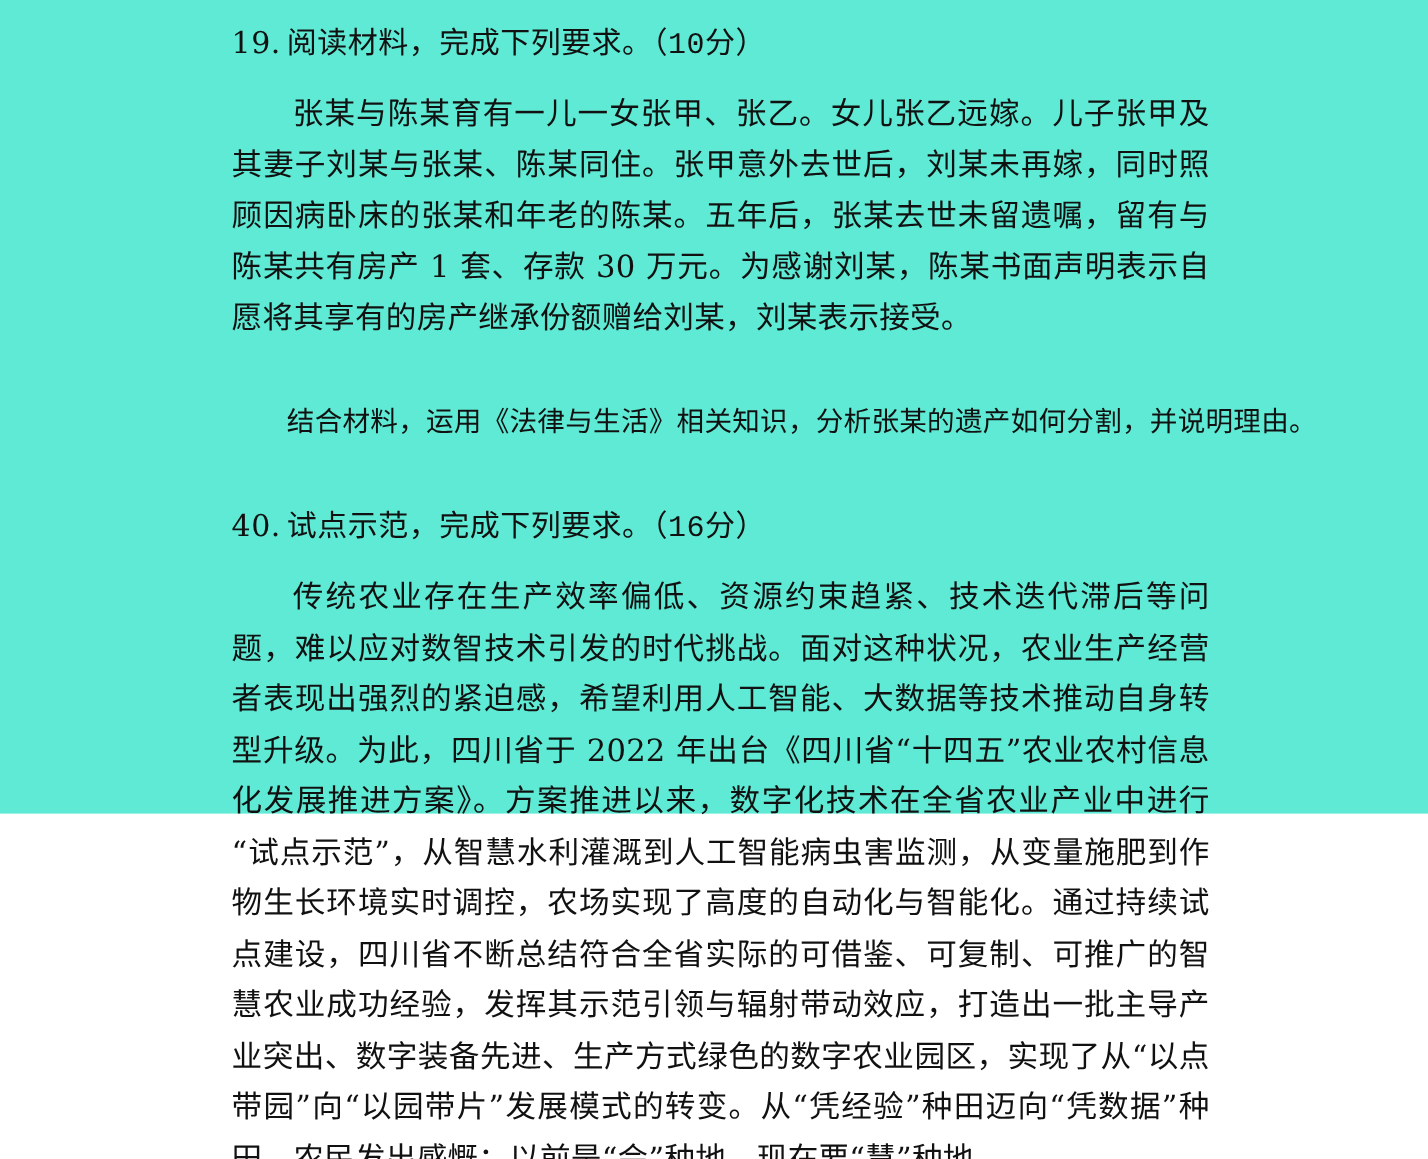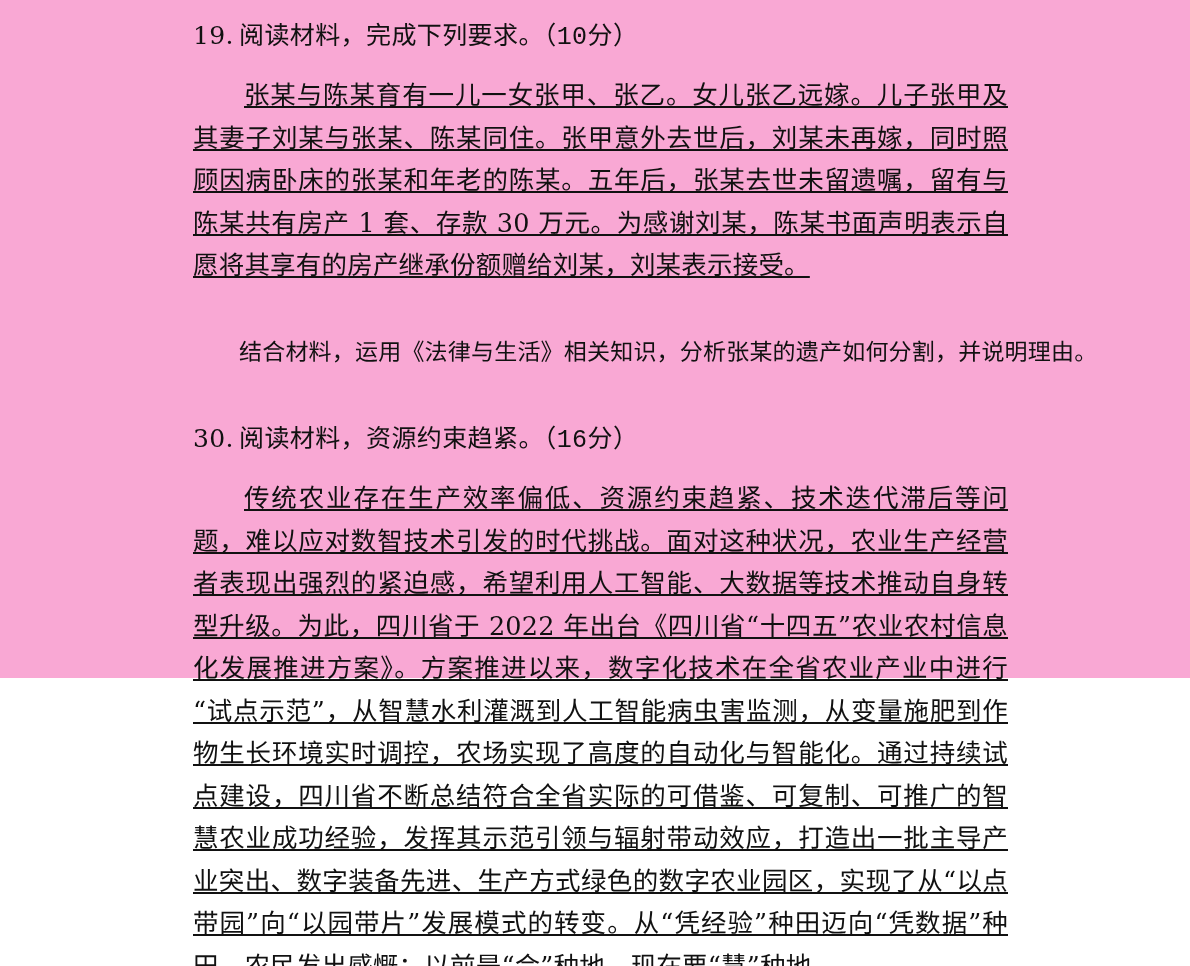--- a/index.html
+++ b/index.html
@@ -14,21 +14,21 @@
     overflow: hidden;
     font-family: "DejaVu Serif", "Liberation Serif", serif;
     color: #111111;
     -webkit-font-smoothing: antialiased;
   }
 
   .page {
     position: relative;
     width: 1190px;
     height: 678px;
-    background: #f9a8d4;
+    background: #5eead4;
   }
 
   
   .col {
     position: absolute;
     left: 193px;
     top: 0;
     width: 815px;
   }
 
@@ -59,21 +59,20 @@
   
   .material {
     font-size: 25.5px;
     line-height: 42.5px;
     text-align: justify;
     text-justify: inter-ideograph;
     text-indent: 2em;
     letter-spacing: 0.2px;
     margin: 0;
     word-break: break-all;
-    text-decoration: underline;
   }
 
   
   .prompt {
     font-size: 23px;
     line-height: 42.5px;
     text-indent: 2em;
     letter-spacing: 0.2px;
     margin: 0;
     white-space: nowrap;
@@ -98,22 +97,22 @@
       <div class="sp-14"></div>
       <p class="material">张某与陈某育有一儿一女张甲、张乙。女儿张乙远嫁。儿子张甲及其妻子刘某与张某、陈某同住。张甲意外去世后，刘某未再嫁，同时照顾因病卧床的张某和年老的陈某。五年后，张某去世未留遗嘱，留有与陈某共有房产 1 套、存款 30 万元。为感谢刘某，陈某书面声明表示自愿将其享有的房产继承份额赠给刘某，刘某表示接受。</p>
       <div class="sp-44"></div>
       <p class="prompt">结合材料，运用《法律与生活》相关知识，分析张某的遗产如何分割，并说明理由。</p>
     </div>
 
     <div class="sp-44"></div>
 
     <div class="q-block">
       <div class="stem">
-        <span class="stem-num">30.</span>
-        <span class="stem-text">阅读材料，资源约束趋紧。（16分）</span>
+        <span class="stem-num">40.</span>
+        <span class="stem-text">试点示范，完成下列要求。（16分）</span>
       </div>
       <div class="sp-14"></div>
       <p class="material">传统农业存在生产效率偏低、资源约束趋紧、技术迭代滞后等问题，难以应对数智技术引发的时代挑战。面对这种状况，农业生产经营者表现出强烈的紧迫感，希望利用人工智能、大数据等技术推动自身转型升级。为此，四川省于 2022 年出台《四川省“十四五”农业农村信息化发展推进方案》。方案推进以来，数字化技术在全省农业产业中进行“试点示范”，从智慧水利灌溉到人工智能病虫害监测，从变量施肥到作物生长环境实时调控，农场实现了高度的自动化与智能化。通过持续试点建设，四川省不断总结符合全省实际的可借鉴、可复制、可推广的智慧农业成功经验，发挥其示范引领与辐射带动效应，打造出一批主导产业突出、数字装备先进、生产方式绿色的数字农业园区，实现了从“以点带园”向“以园带片”发展模式的转变。从“凭经验”种田迈向“凭数据”种田，农民发出感慨：以前是“会”种地，现在要“慧”种地。</p>
 
     </div>
 
   </div>
 </div>
 
 </body></html>

